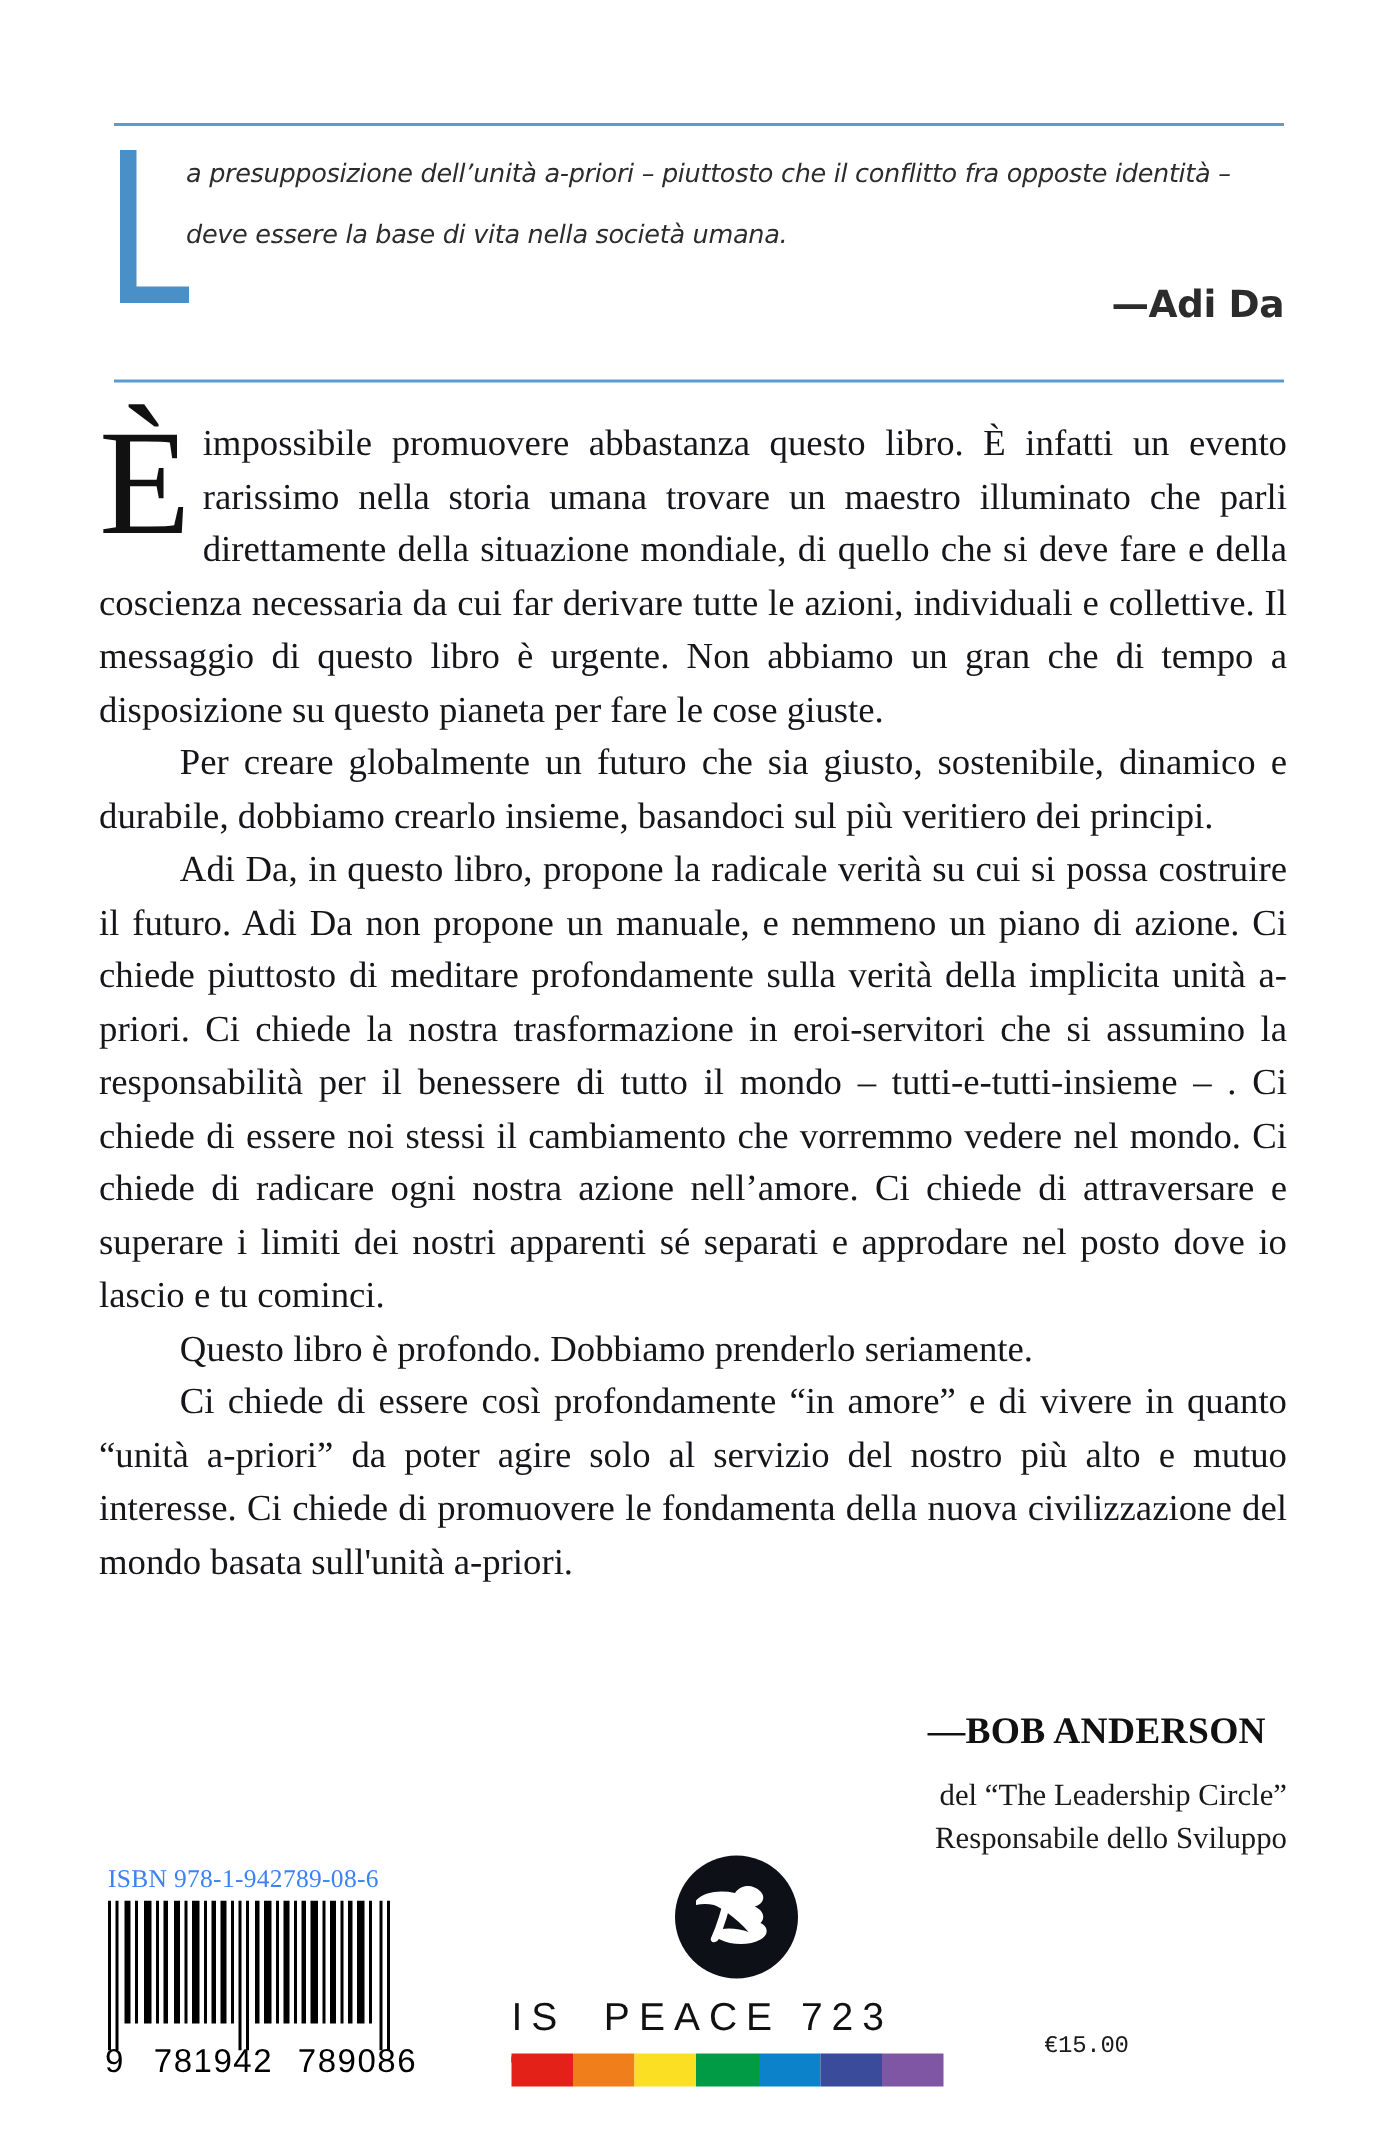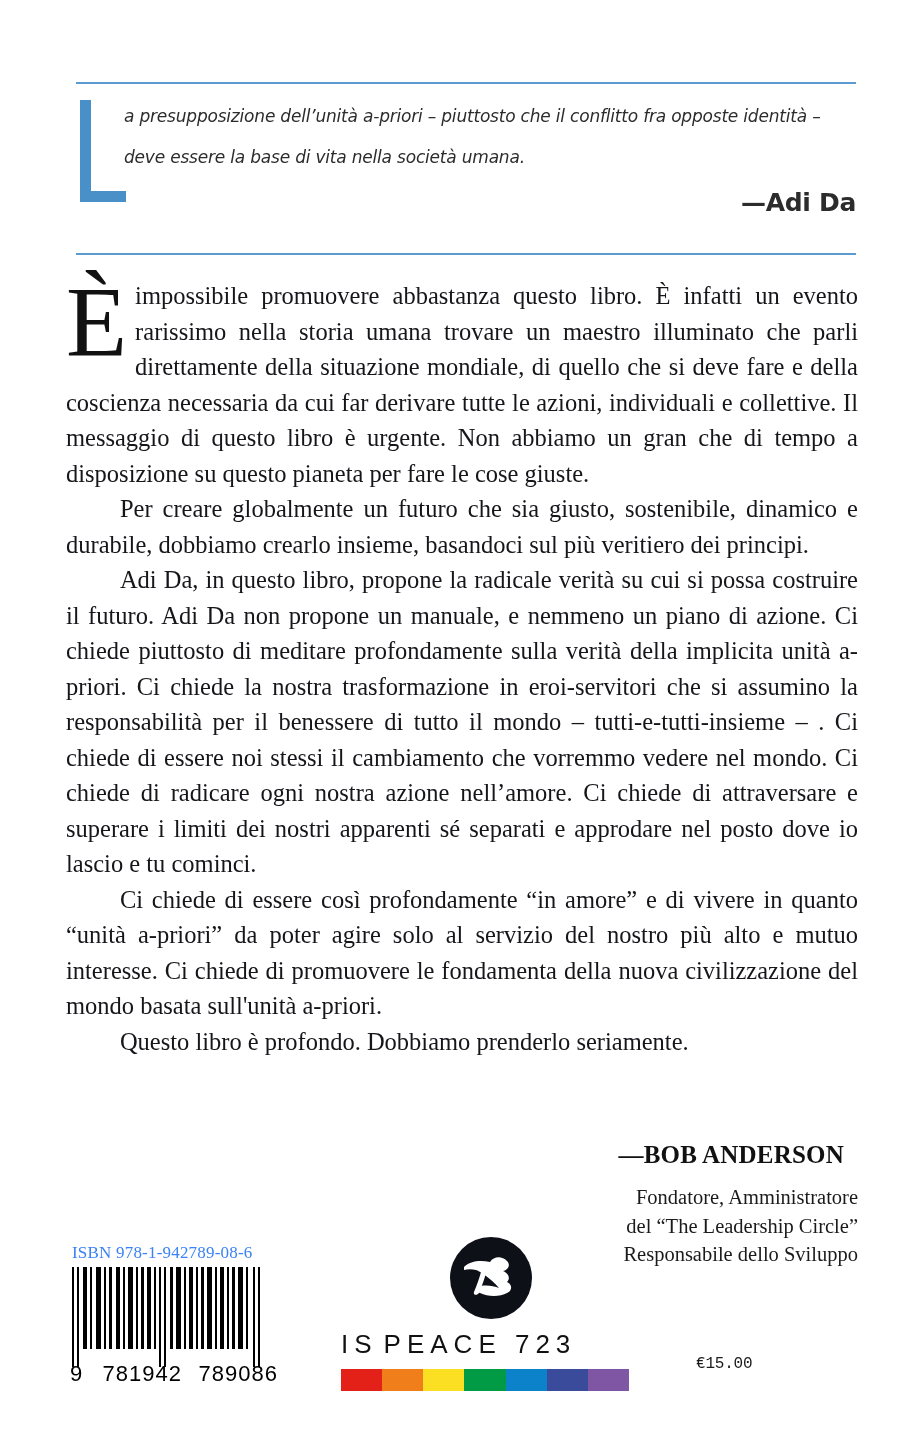--- a/index.html
+++ b/index.html
@@ -248,27 +248,26 @@
     </div>
     <div class="quote-attrib">—Adi Da</div>
   </div>
 
   <div class="rule rule-mid"></div>
 
   <div class="body-copy">
     <p class="para-first"><span class="dropcap-E">È</span><span> impossibile promuovere abbastanza questo libro. È infatti un evento rarissimo nella storia umana trovare un maestro illuminato che parli direttamente della situazione mondiale, di quello che si deve fare e della coscienza necessaria da cui far derivare tutte le azioni, individuali e collettive. Il messaggio di questo libro è urgente. Non abbiamo un gran che di tempo a disposizione su questo pianeta per fare le cose giuste.</span></p>
     <p>Per creare globalmente un futuro che sia giusto, sostenibile, dinamico e durabile, dobbiamo crearlo insieme, basandoci sul più veritiero dei principi.</p>
     <p>Adi Da, in questo libro, propone la radicale verità su cui si possa costruire il futuro. Adi Da non propone un manuale, e nemmeno un piano di azione. Ci chiede piuttosto di meditare profondamente sulla verità della implicita unità a-priori. Ci chiede la nostra trasformazione in eroi-servitori che si assumino la responsabilità per il benessere di tutto il mondo – tutti-e-tutti-insieme – . Ci chiede di essere noi stessi il cambiamento che vorremmo vedere nel mondo. Ci chiede di radicare ogni nostra azione nell’amore. Ci chiede di attraversare e superare i limiti dei nostri apparenti sé separati e approdare nel posto dove io lascio e tu cominci.</p>
+    <p>Questo libro è profondo. Dobbiamo prenderlo seriamente.</p>
     <p>Ci chiede di essere così profondamente “in amore” e di vivere in quanto “unità a-priori” da poter agire solo al servizio del nostro più alto e mutuo interesse. Ci chiede di promuovere le fondamenta della nuova civilizzazione del mondo basata sull'unità a-priori.</p>
-    <p>Questo libro è profondo. Dobbiamo prenderlo seriamente.</p>
   </div>
 
   <div class="endorser">
     <p class="endorser-name">—BOB ANDERSON</p>
-    <p class="endorser-title">Fondatore, Amministratore</p>
     <p class="endorser-title">del “The Leadership Circle”</p>
     <p class="endorser-title">Responsabile dello Sviluppo</p>
   </div>
 
   <div class="isbn-block">
     <p class="isbn-text">ISBN 978-1-942789-08-6</p>
     <div class="barcode">
       <svg width="208" height="100" viewBox="0 0 208 100" aria-hidden="true">
         <rect x="0" y="0" width="208" height="100" fill="#ffffff"></rect>
         <g fill="#000000">
@@ -316,21 +315,21 @@
   <div class="imprint">
     <div class="logo-circle">
       <svg width="82" height="82" viewBox="0 0 82 82" aria-hidden="true">
         <path d="M14 30 C20 24, 30 23, 40 25 C44 19, 52 19, 57 24 C61 28, 58 33, 53 34
                  C58 36, 61 41, 57 45 C62 47, 63 53, 57 56 C50 60, 38 60, 30 56
                  C26 54, 27 50, 31 49 C37 48, 44 49, 49 51 C45 46, 40 42, 36 39
                  C32 36, 29 34, 26 33 C22 32, 18 32, 14 33 Z" fill="#ffffff"></path>
         <path d="M33 27 C31 36, 28 46, 24 55 C23 58, 27 59, 29 56 C33 47, 36 37, 38 28 Z" fill="#ffffff"></path>
       </svg>
     </div>
-    <p class="imprint-word"><span class="is-part">IS</span><span style="margin-left: 6px; text-align: center;">PEACE  723</span></p>
+    <p class="imprint-word"><span class="is-part">IS</span><span style="margin-left: 25px; text-align: center;">PEACE  723</span></p>
     <div class="rainbow">
       <span style="background: rgb(227, 33, 25);"></span>
       <span style="background: rgb(239, 126, 27);"></span>
       <span style="background: rgb(250, 223, 34);"></span>
       <span style="background: rgb(1, 154, 69);"></span>
       <span style="background: rgb(11, 130, 202);"></span>
       <span style="background: rgb(58, 75, 156);"></span>
       <span style="background: rgb(127, 86, 163);"></span>
     </div>
   </div>

